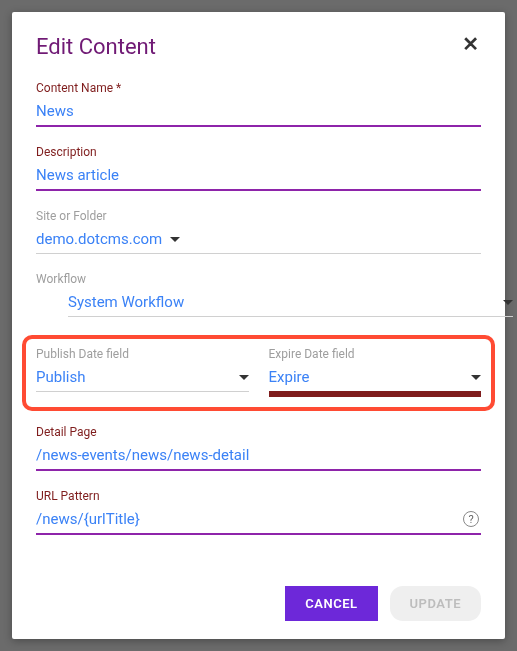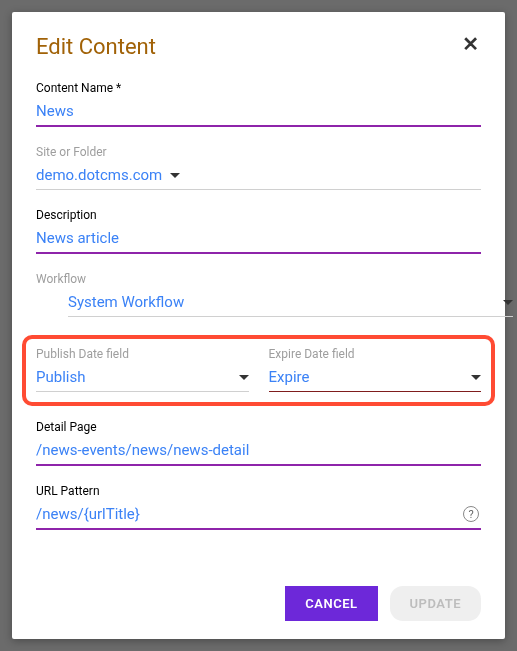--- a/index.html
+++ b/index.html
@@ -25,42 +25,42 @@
   }
   .dialog-header {
     display: flex;
     justify-content: space-between;
     align-items: flex-start;
     margin-bottom: 22px;
   }
   .dialog-title {
     font-size: 22px;
     font-weight: 400;
-    color: #a16207;
+    color: #701a75;
   }
   .close-btn {
     font-size: 20px;
     font-weight: bold;
     color: #333;
     cursor: pointer;
     line-height: 1;
     padding: 0 2px;
   }
   .form-body {
     flex: 1;
     display: flex;
     flex-direction: column;
     gap: 6px;
   }
   .field {
     margin-bottom: 12px;
   }
   .field-label {
     font-size: 12px;
-    color: #000000;
+    color: #7f1d1d;
     display: block;
     margin-bottom: 4px;
   }
   .field-label.muted {
     color: #9e9e9e;
   }
   .field-value {
     font-size: 15px;
     color: #3b82f6;
     padding: 3px 0 5px 0;
@@ -157,53 +157,53 @@
   </div>
 
   <div class="form-body">
 
     <div class="field">
       <label class="field-label">Content Name *</label>
       <input class="field-value" value="News" style="">
     </div>
 
     <div class="field">
+      <label class="field-label">Description</label>
+      <input class="field-value" value="News article" style="">
+    </div>
+
+    <div class="field">
       <label class="field-label muted">Site or Folder</label>
       <div class="field-value muted-underline" style="border-bottom:1px solid #d0d0d0;">
         <span class="site-value">
           <span>demo.dotcms.com</span>
           <span class="caret"></span>
         </span>
       </div>
-    </div>
-
-    <div class="field">
-      <label class="field-label">Description</label>
-      <input class="field-value" value="News article" style="">
     </div>
 
     <div class="field">
       <label class="field-label muted">Workflow</label>
       <div class="field-value select muted-underline" style="border-bottom:1px solid #d0d0d0;margin-left:32px;">
         <span>System Workflow</span>
         <span class="caret"></span>
       </div>
     </div>
 
     <div class="highlight-box">
       <div class="field">
         <label class="field-label muted">Publish Date field</label>
         <div class="field-value select muted-underline" style="border-bottom:1px solid #d0d0d0;">
           <span>Publish</span>
           <span class="caret"></span>
         </div>
       </div>
       <div class="field">
         <label class="field-label muted">Expire Date field</label>
-        <div class="field-value select muted-underline" style="border-bottom:1px solid #7f1d1d;">
+        <div class="field-value select muted-underline" style="border-bottom:6px solid #7f1d1d;">
           <span>Expire</span>
           <span class="caret"></span>
         </div>
       </div>
     </div>
 
     <div class="field">
       <label class="field-label">Detail Page</label>
       <input class="field-value" value="/news-events/news/news-detail" style="">
     </div>

